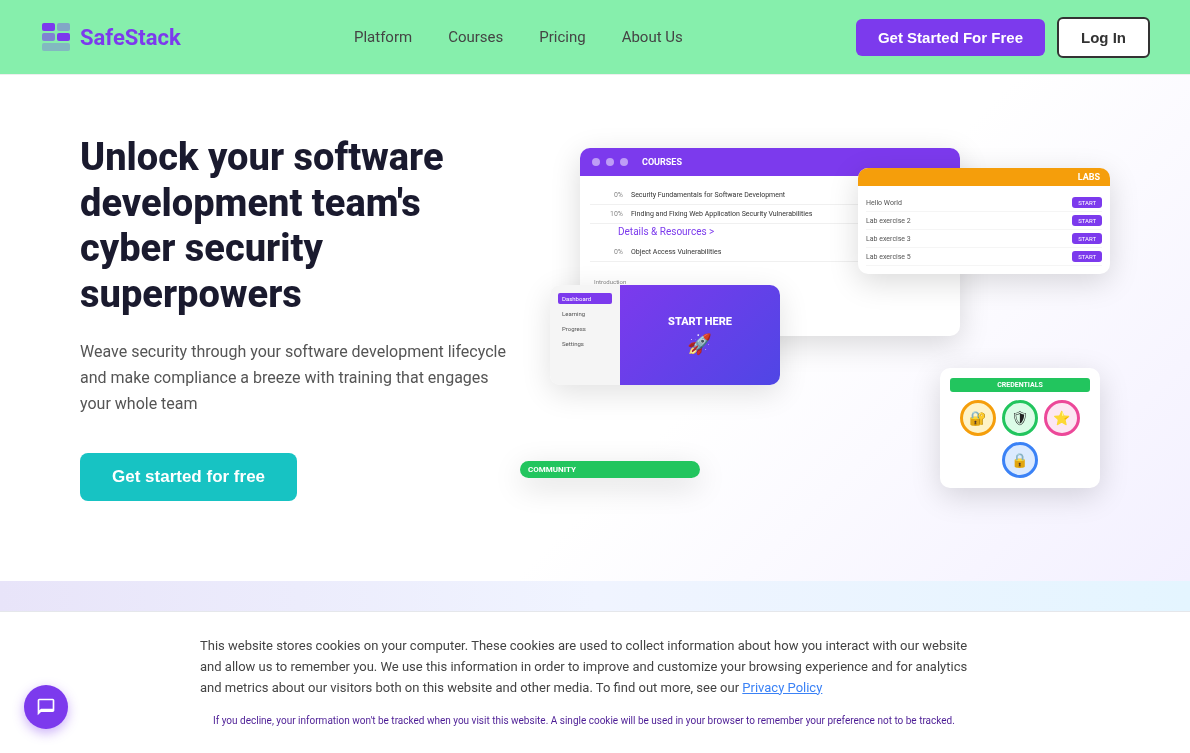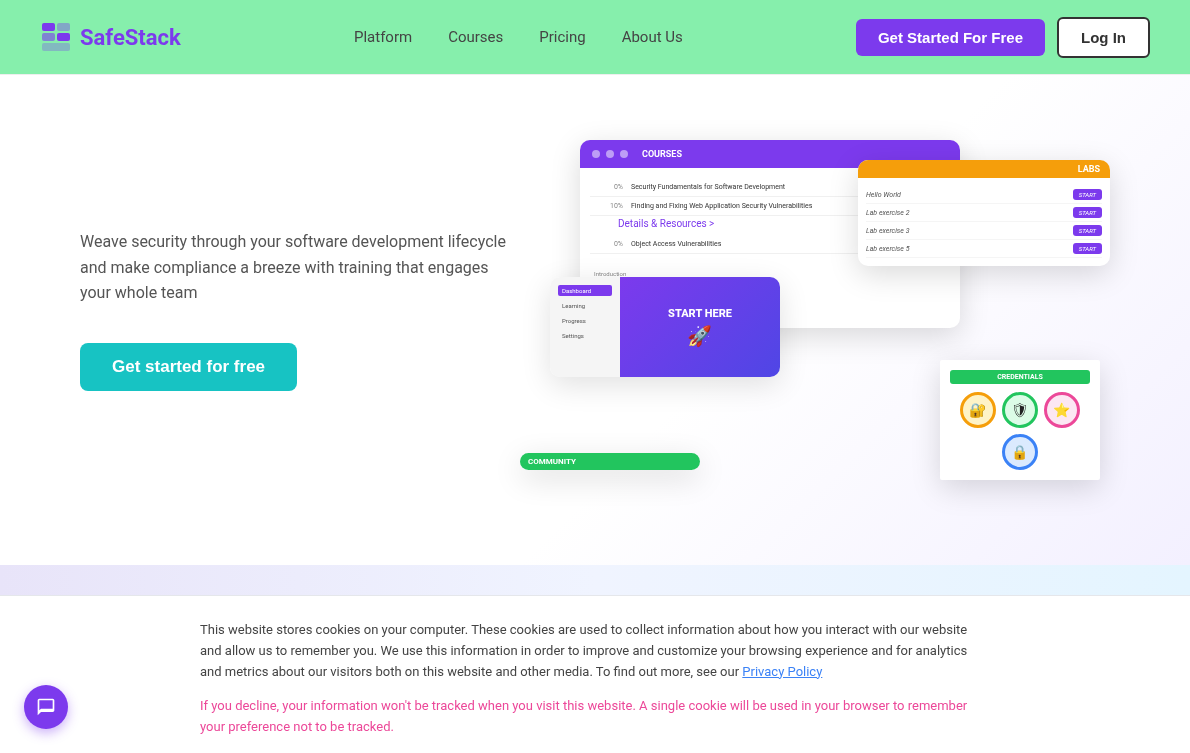--- a/index.html
+++ b/index.html
@@ -169,21 +169,21 @@
       overflow: hidden;
     }
     .mock-labs-header {
       background: #f59e0b;
       color: #fff;
       font-size: 9px;
       font-weight: 700;
       padding: 4px 10px;
       text-align: right;
     }
-    .mock-labs-body { padding: 8px; font-style: italic; }
+    .mock-labs-body { padding: 8px; }
     .mock-labs-row {
       display: flex;
       align-items: center;
       justify-content: space-between;
       font-size: 7px;
       color: #555;
       padding: 3px 0;
       border-bottom: 1px solid #f5f5f5;
     }
     .mock-start {
@@ -223,21 +223,21 @@
       padding: 10px;
     }
 
     
     .mock-credentials {
       position: absolute;
       bottom: 0;
       right: 10px;
       width: 160px;
       background: #fff;
-      border-radius: 2px;
+      border-radius: 10px;
       box-shadow: 0 8px 30px rgba(0,0,0,0.15);
       overflow: hidden;
       padding: 10px;
     }
     .mock-credentials-label {
       background: #22c55e;
       color: #fff;
       font-size: 7px;
       font-weight: 700;
       padding: 3px 8px;
@@ -313,24 +313,25 @@
       position: relative;
     }
     .cookie-text {
       font-size: 13px;
       color: #444;
       line-height: 1.6;
       margin-bottom: 14px;
     }
     .cookie-link { color: #3b82f6; text-decoration: underline; cursor: pointer; }
     .cookie-decline-text {
-      font-size: 13px;
-      color: #ec4899;
+      font-size: 10px;
+      color: #4c1d95;
       line-height: 1.6;
       margin-bottom: 18px;
+      margin-left: 13px;
     }
 
     
     .chat-bubble {
       position: fixed;
       bottom: 24px;
       left: 24px;
       width: 44px;
       height: 44px;
       background: #7c3aed;
@@ -375,20 +376,21 @@
   </nav>
 
   <div class="header-actions">
     <button class="btn-primary">Get Started For Free</button>
     <button class="btn-outline">Log In</button>
   </div>
 </header>
 
 <section class="hero">
   <div class="hero-left">
+    <h1 class="hero-title">Unlock your software development team's cyber security superpowers</h1>
     <p class="hero-sub">Weave security through your software development lifecycle and make compliance a breeze with training that engages your whole team</p>
     <button class="btn-cta">Get started for free</button>
   </div>
 
   <div class="hero-right">
 
     <div class="mock-browser">
       <div class="mock-browser-bar">
         <div class="mock-dot"></div>
         <div class="mock-dot"></div>

